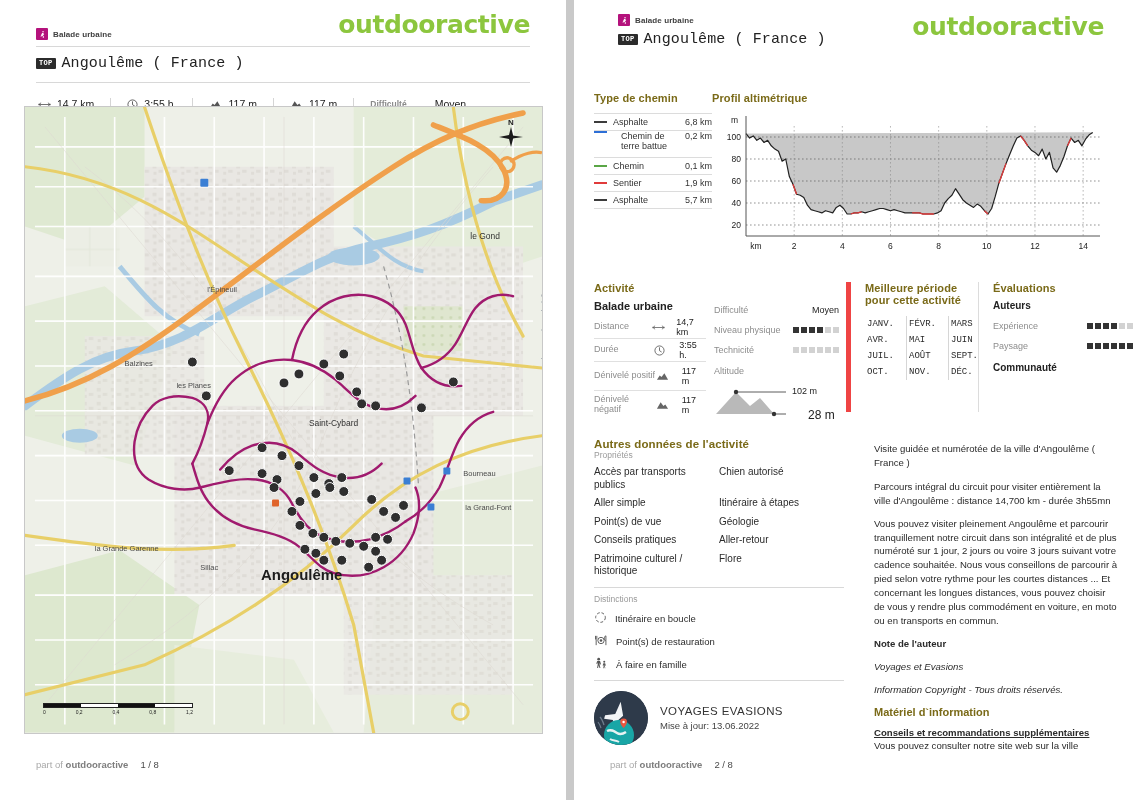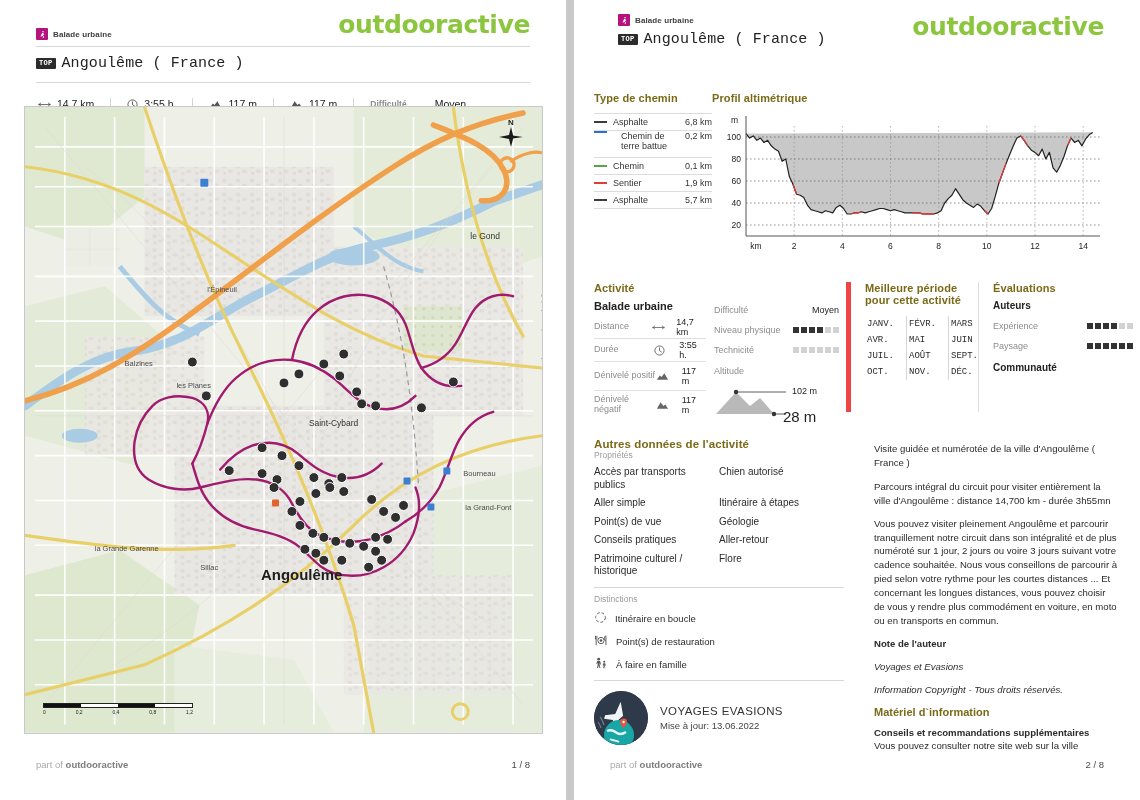--- a/index.html
+++ b/index.html
@@ -59,21 +59,21 @@
     transform-origin:right top;transform:rotate(90deg) translateY(-100%);
     letter-spacing:.2px;
   }
   .scalebar{position:absolute;left:18px;bottom:18px;width:150px;}
   .scalebar .bar{display:flex;height:5px;border:1px solid #222;box-sizing:border-box;}
   .scalebar .bar i{flex:1;}
   .scalebar .bar i:nth-child(odd){background:#111;}
   .scalebar .bar i:nth-child(even){background:#fff;}
   .scalebar .ticks{display:flex;justify-content:space-between;font-size:5px;color:#222;margin-top:1px;}
   .compass{position:absolute;right:16px;top:10px;width:30px;height:34px;}
-  .foot{position:absolute;left:36px;bottom:30px;width:494px;display:flex;justify-content:space-between;align-items:baseline;}
+  .foot{position:absolute;left:36px;bottom:30px;width:494px;display:flex;align-items:baseline;gap:12px;}
   .foot-l{font-size:9.5px;color:#a9a9a9;}
   .foot-l b{color:#7d7d7d;}
   .foot-r{font-size:9.5px;color:#4a4a4a;}
   .r-brand{position:absolute;right:36px;top:12px;}
   .sec-h{color:#7a6a18;font-size:11px;font-weight:bold;letter-spacing:.1px;}
   .sec-h.big{font-size:11.5px;}
 
   .block{position:absolute;}
 
   
@@ -122,21 +122,21 @@
   .author .logo{width:54px;height:54px;border-radius:50%;background:#2e3a4a;position:relative;overflow:hidden;flex:none;}
   .author .nm{font-size:11.5px;color:#333;letter-spacing:.4px;}
   .author .up{font-size:9.5px;color:#444;margin-top:3px;}
 
   .desc p{margin:0 0 9px;font-size:9.6px;line-height:1.45;color:#2b2b2b;}
   .desc .lead{line-height:1.5;}
   .note-h{font-size:10px;font-weight:bold;color:#222;margin:0 0 2px;}
   .ital{font-style:italic;color:#3a3a3a;font-size:9.8px;margin:0 0 9px;}
   .mat-h{color:#7a6a18;font-size:11px;font-weight:bold;margin:4px 0 8px;}
   .mat p{margin:0;font-size:9.6px;line-height:1.45;color:#2b2b2b;}
-  .mat .b{font-weight:bold;}
+  .mat .b{font-weight:bold;text-decoration:underline;}
 </style>
 </head>
 <body>
 
 <div class="spread">
 
   <div class="page page-left">
 
     <div class="l-brand">
       <span class="brand">outdooractive</span>
@@ -596,21 +596,21 @@
           <div class="alt-head">Altitude</div>
           <div style="position:relative;height:42px;">
             <svg width="125" height="42" viewBox="0 0 125 42">
               <path d="M2 36 L22 14 L36 28 L46 20 L60 36 Z" fill="#b9b9b9"></path>
               <circle cx="22" cy="14" r="2.2" fill="#333"></circle>
               <path d="M22 14 H 72" stroke="#333" stroke-width=".8"></path>
               <circle cx="60" cy="36" r="2.2" fill="#333"></circle>
               <path d="M60 36 H 72" stroke="#333" stroke-width=".8"></path>
             </svg>
             <span style="position:absolute;left:78px;top:8px;font-size:9px;color:#222;">102 m</span>
-            <span style="position:absolute;left:69px;top:30px;font-size:15px;color:#222;">28 m</span>
+            <span style="position:absolute;left:94px;top:30px;font-size:12px;color:#222;">28 m</span>
           </div>
         </div>
       </div>
     </div>
 
     <div class="block" style="left:272px;top:282px;width:126px;border-left:5px solid #ef4444;padding-left:14px;height:130px;">
       <div class="sec-h">Meilleure période</div>
       <div class="sec-h" style="margin-bottom:10px;">pour cette activité</div>
       <div class="months">
         <div>JANV.</div>

